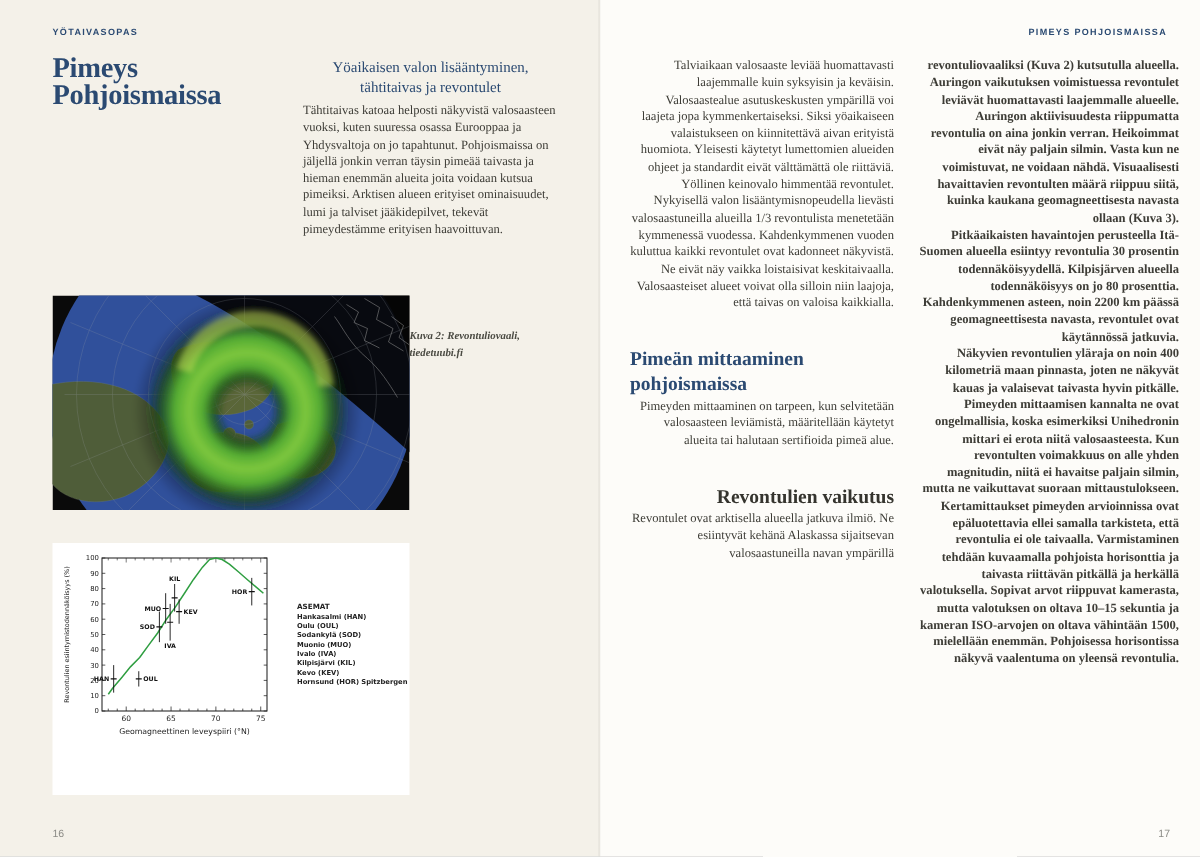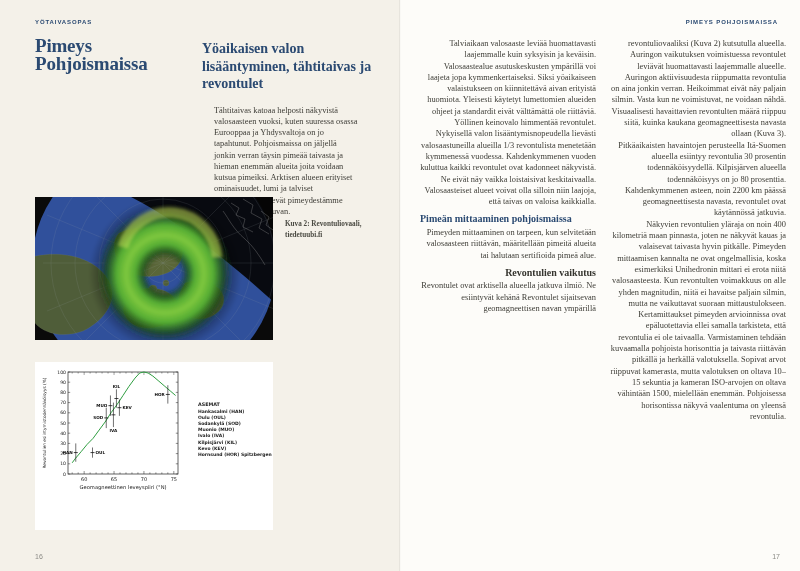--- a/index.html
+++ b/index.html
@@ -14,46 +14,46 @@
   .running-head{position:absolute;top:19px;font-family:"Liberation Sans",sans-serif;
     font-weight:bold;font-size:6px;letter-spacing:.9px;color:#2b4a72;}
   .rh-left{left:35px;}
   .rh-right{right:22px;text-align:right;}
 
   .title{position:absolute;left:35px;top:37px;width:165px;margin:0;
     font-family:"Liberation Serif",serif;font-weight:bold;
     font-size:19px;line-height:.95;letter-spacing:-.2px;color:#2b4a72;}
 
   .intro{position:absolute;left:202px;top:40px;width:170px;}
-  .intro-heading{margin:0 0 3px 0;font-size:14px;line-height:1.25;
-    font-weight:bold;color:#2b4a72;}
-  .body-text{margin:12px;font-size:8.4px;line-height:1.34;color:#3d3c36;
+  .intro-heading{margin:0 0 3px 0;font-size:10px;line-height:1.25;
+    font-weight:normal;color:#2b4a72;text-align:center;}
+  .body-text{margin:0;font-size:8.4px;line-height:1.34;color:#3d3c36;
     text-align:left;}
 
   .fig-map{position:absolute;left:35px;top:197px;width:238px;height:143px;margin:0;}
   .fig-chart{position:absolute;left:35px;top:362px;width:238px;height:168px;margin:0;
     background:#ffffff;}
   .fig-chart svg text{font-family:"DejaVu Sans",sans-serif;}
 
-  .caption{position:absolute;left:285px;width:82px;font-size:7.2px;line-height:1.5;
-    font-weight:bold;color:#4a4a42;}
+  .caption{position:absolute;left:273px;width:82px;font-size:7.2px;line-height:1.5;
+    font-weight:bold;color:#4a4a42;font-style:italic;}
   .cap2{top:219px;}
   .cap3{top:385px;}
 
   .page-num{position:absolute;top:553px;font-size:7px;color:#8b8b86;
     font-family:"Liberation Sans",sans-serif;}
   .pn-left{left:35px;}
   .pn-right{right:20px;text-align:right;}
 
   .col{position:absolute;top:38px;width:176px;}
   .col1{left:20px;}
-  .col2{left:210px;}
+  .col2{left:210px;font-weight:bold;}
   .col p{margin:0;font-size:8.4px;line-height:1.345;color:#3d3c36;text-align:right;}
   .col p.indent{text-indent:8px;}
-  .col h3{margin:6px 0 1px 0;font-size:10px;line-height:1.25;font-weight:bold;}
+  .col h3{margin:24px 0 1px 0;font-size:13px;line-height:1.25;font-weight:bold;}
   .h-navy{color:#2b4a72;}
   .h-dark{color:#35342e;text-align:right;}
 </style>
 </head>
 <body>
 
 <div class="spread">
 
   <section class="page page-left">
     <div class="running-head rh-left">YÖTAIVASOPAS</div>
@@ -238,23 +238,23 @@
     <div class="page-num pn-left">16</div>
   </section>
 
   <section class="page page-right">
     <div class="running-head rh-right">PIMEYS POHJOISMAISSA</div>
 
     <div class="col col1">
       <p>Talviaikaan valosaaste leviää huomattavasti laajemmalle kuin syksyisin ja keväisin. Valosaastealue asutuskeskusten ympärillä voi laajeta jopa kymmenkertaiseksi. Siksi yöaikaiseen valaistukseen on kiinnitettävä aivan erityistä huomiota. Yleisesti käytetyt lumettomien alueiden ohjeet ja standardit eivät välttämättä ole riittäviä.</p>
       <p class="indent">Yöllinen keinovalo himmentää revontulet. Nykyisellä valon lisääntymisnopeudella lievästi valosaastuneilla alueilla 1/3 revontulista menetetään kymmenessä vuodessa. Kahdenkymmenen vuoden kuluttua kaikki revontulet ovat kadonneet näkyvistä. Ne eivät näy vaikka loistaisivat keskitaivaalla. Valosaasteiset alueet voivat olla silloin niin laajoja, että taivas on valoisa kaikkialla.</p>
       <h3 class="h-navy">Pimeän mittaaminen pohjoismaissa</h3>
-      <p>Pimeyden mittaaminen on tarpeen, kun selvitetään valosaasteen riittävän, määritellään pimeitä alueita tai halutaan sertifioida pimeä alue.</p>
+      <p>Pimeyden mittaaminen on tarpeen, kun selvitetään valosaasteen leviämistä, määritellään käytetyt alueita tai halutaan sertifioida pimeä alue.</p>
       <h3 class="h-dark">Revontulien vaikutus</h3>
-      <p>Revontulet ovat arktisella alueella jatkuva ilmiö. Ne esiintyvät kehänä Revontulet sijaitsevan geomagneettisen navan ympärillä</p>
+      <p>Revontulet ovat arktisella alueella jatkuva ilmiö. Ne esiintyvät kehänä Alaskassa sijaitsevan valosaastuneilla navan ympärillä</p>
     </div>
 
     <div class="col col2">
       <p>revontuliovaaliksi (Kuva 2) kutsutulla alueella. Auringon vaikutuksen voimistuessa revontulet leviävät huomattavasti laajemmalle alueelle.</p>
       <p class="indent">Auringon aktiivisuudesta riippumatta revontulia on aina jonkin verran. Heikoimmat eivät näy paljain silmin. Vasta kun ne voimistuvat, ne voidaan nähdä. Visuaalisesti havaittavien revontulten määrä riippuu siitä, kuinka kaukana geomagneettisesta navasta ollaan (Kuva 3).</p>
       <p class="indent">Pitkäaikaisten havaintojen perusteella Itä-Suomen alueella esiintyy revontulia 30 prosentin todennäköisyydellä. Kilpisjärven alueella todennäköisyys on jo 80 prosenttia. Kahdenkymmenen asteen, noin 2200 km päässä geomagneettisesta navasta, revontulet ovat käytännössä jatkuvia.</p>
       <p class="indent">Näkyvien revontulien yläraja on noin 400 kilometriä maan pinnasta, joten ne näkyvät kauas ja valaisevat taivasta hyvin pitkälle. Pimeyden mittaamisen kannalta ne ovat ongelmallisia, koska esimerkiksi Unihedronin mittari ei erota niitä valosaasteesta. Kun revontulten voimakkuus on alle yhden magnitudin, niitä ei havaitse paljain silmin, mutta ne vaikuttavat suoraan mittaustulokseen.</p>
       <p class="indent">Kertamittaukset pimeyden arvioinnissa ovat epäluotettavia ellei samalla tarkisteta, että revontulia ei ole taivaalla. Varmistaminen tehdään kuvaamalla pohjoista horisonttia ja taivasta riittävän pitkällä ja herkällä valotuksella. Sopivat arvot riippuvat kamerasta, mutta valotuksen on oltava 10–15 sekuntia ja kameran ISO-arvojen on oltava vähintään 1500, mielellään enemmän. Pohjoisessa horisontissa näkyvä vaalentuma on yleensä revontulia.</p>
     </div>
 

